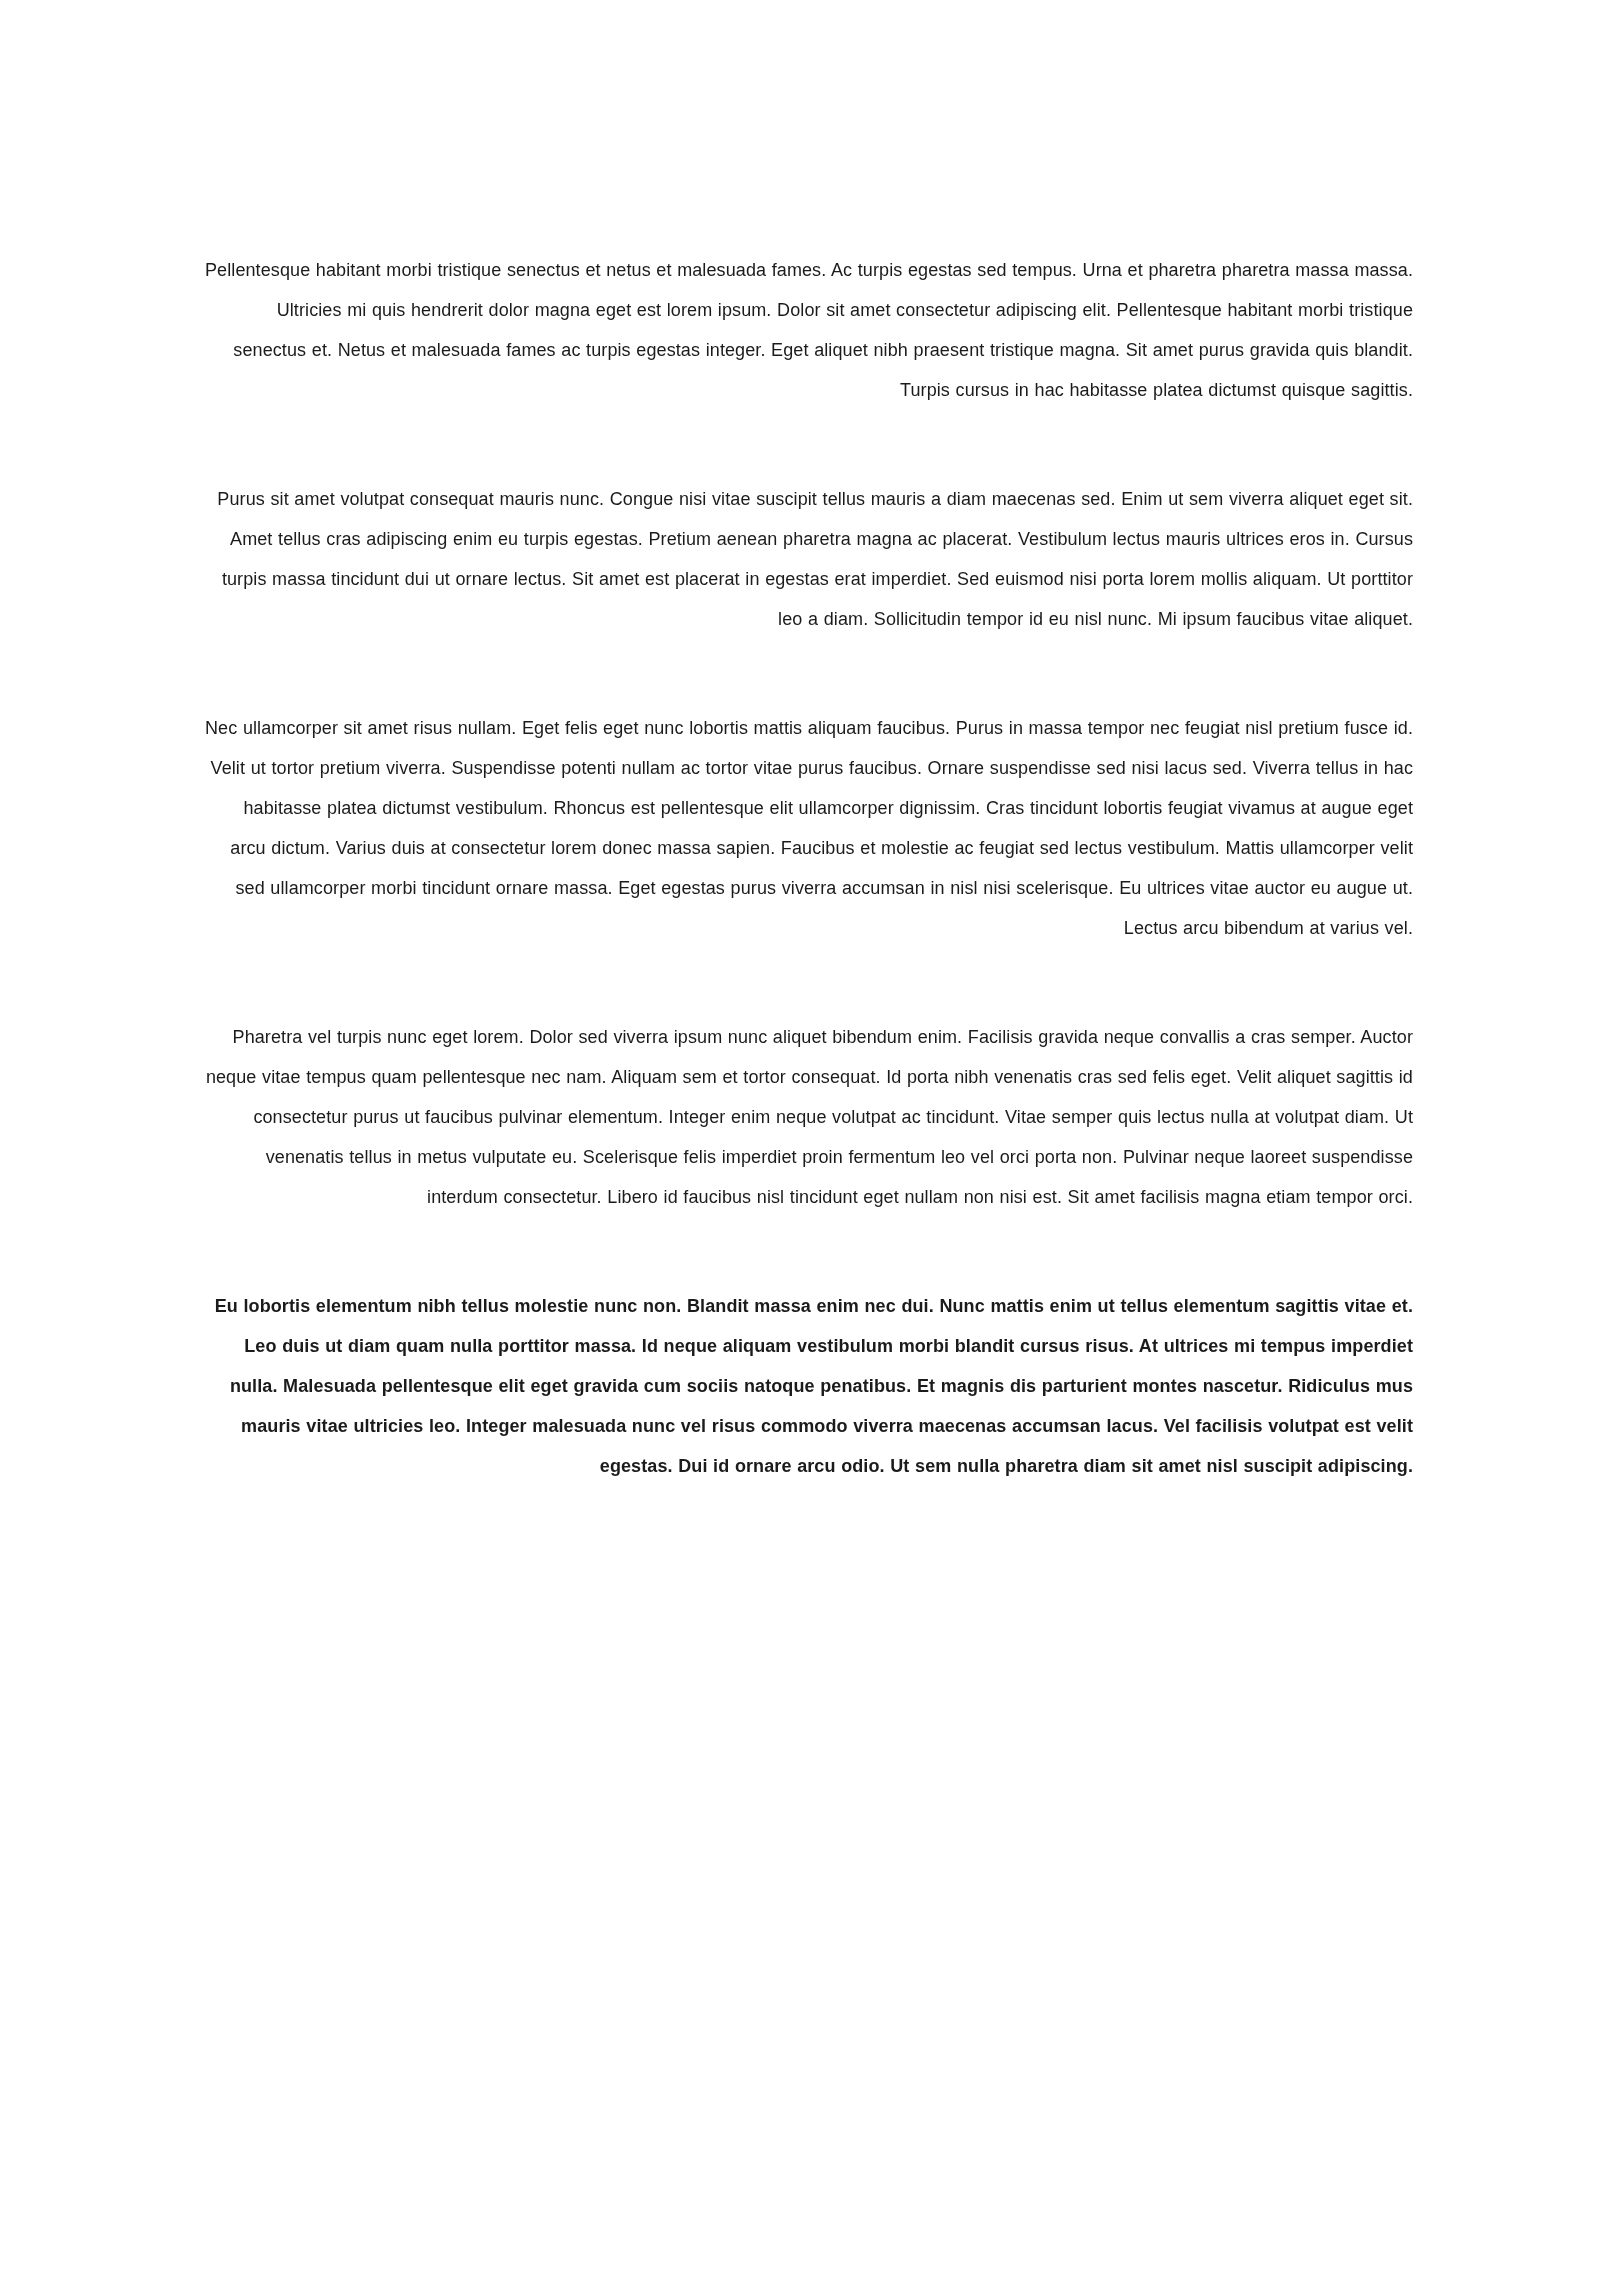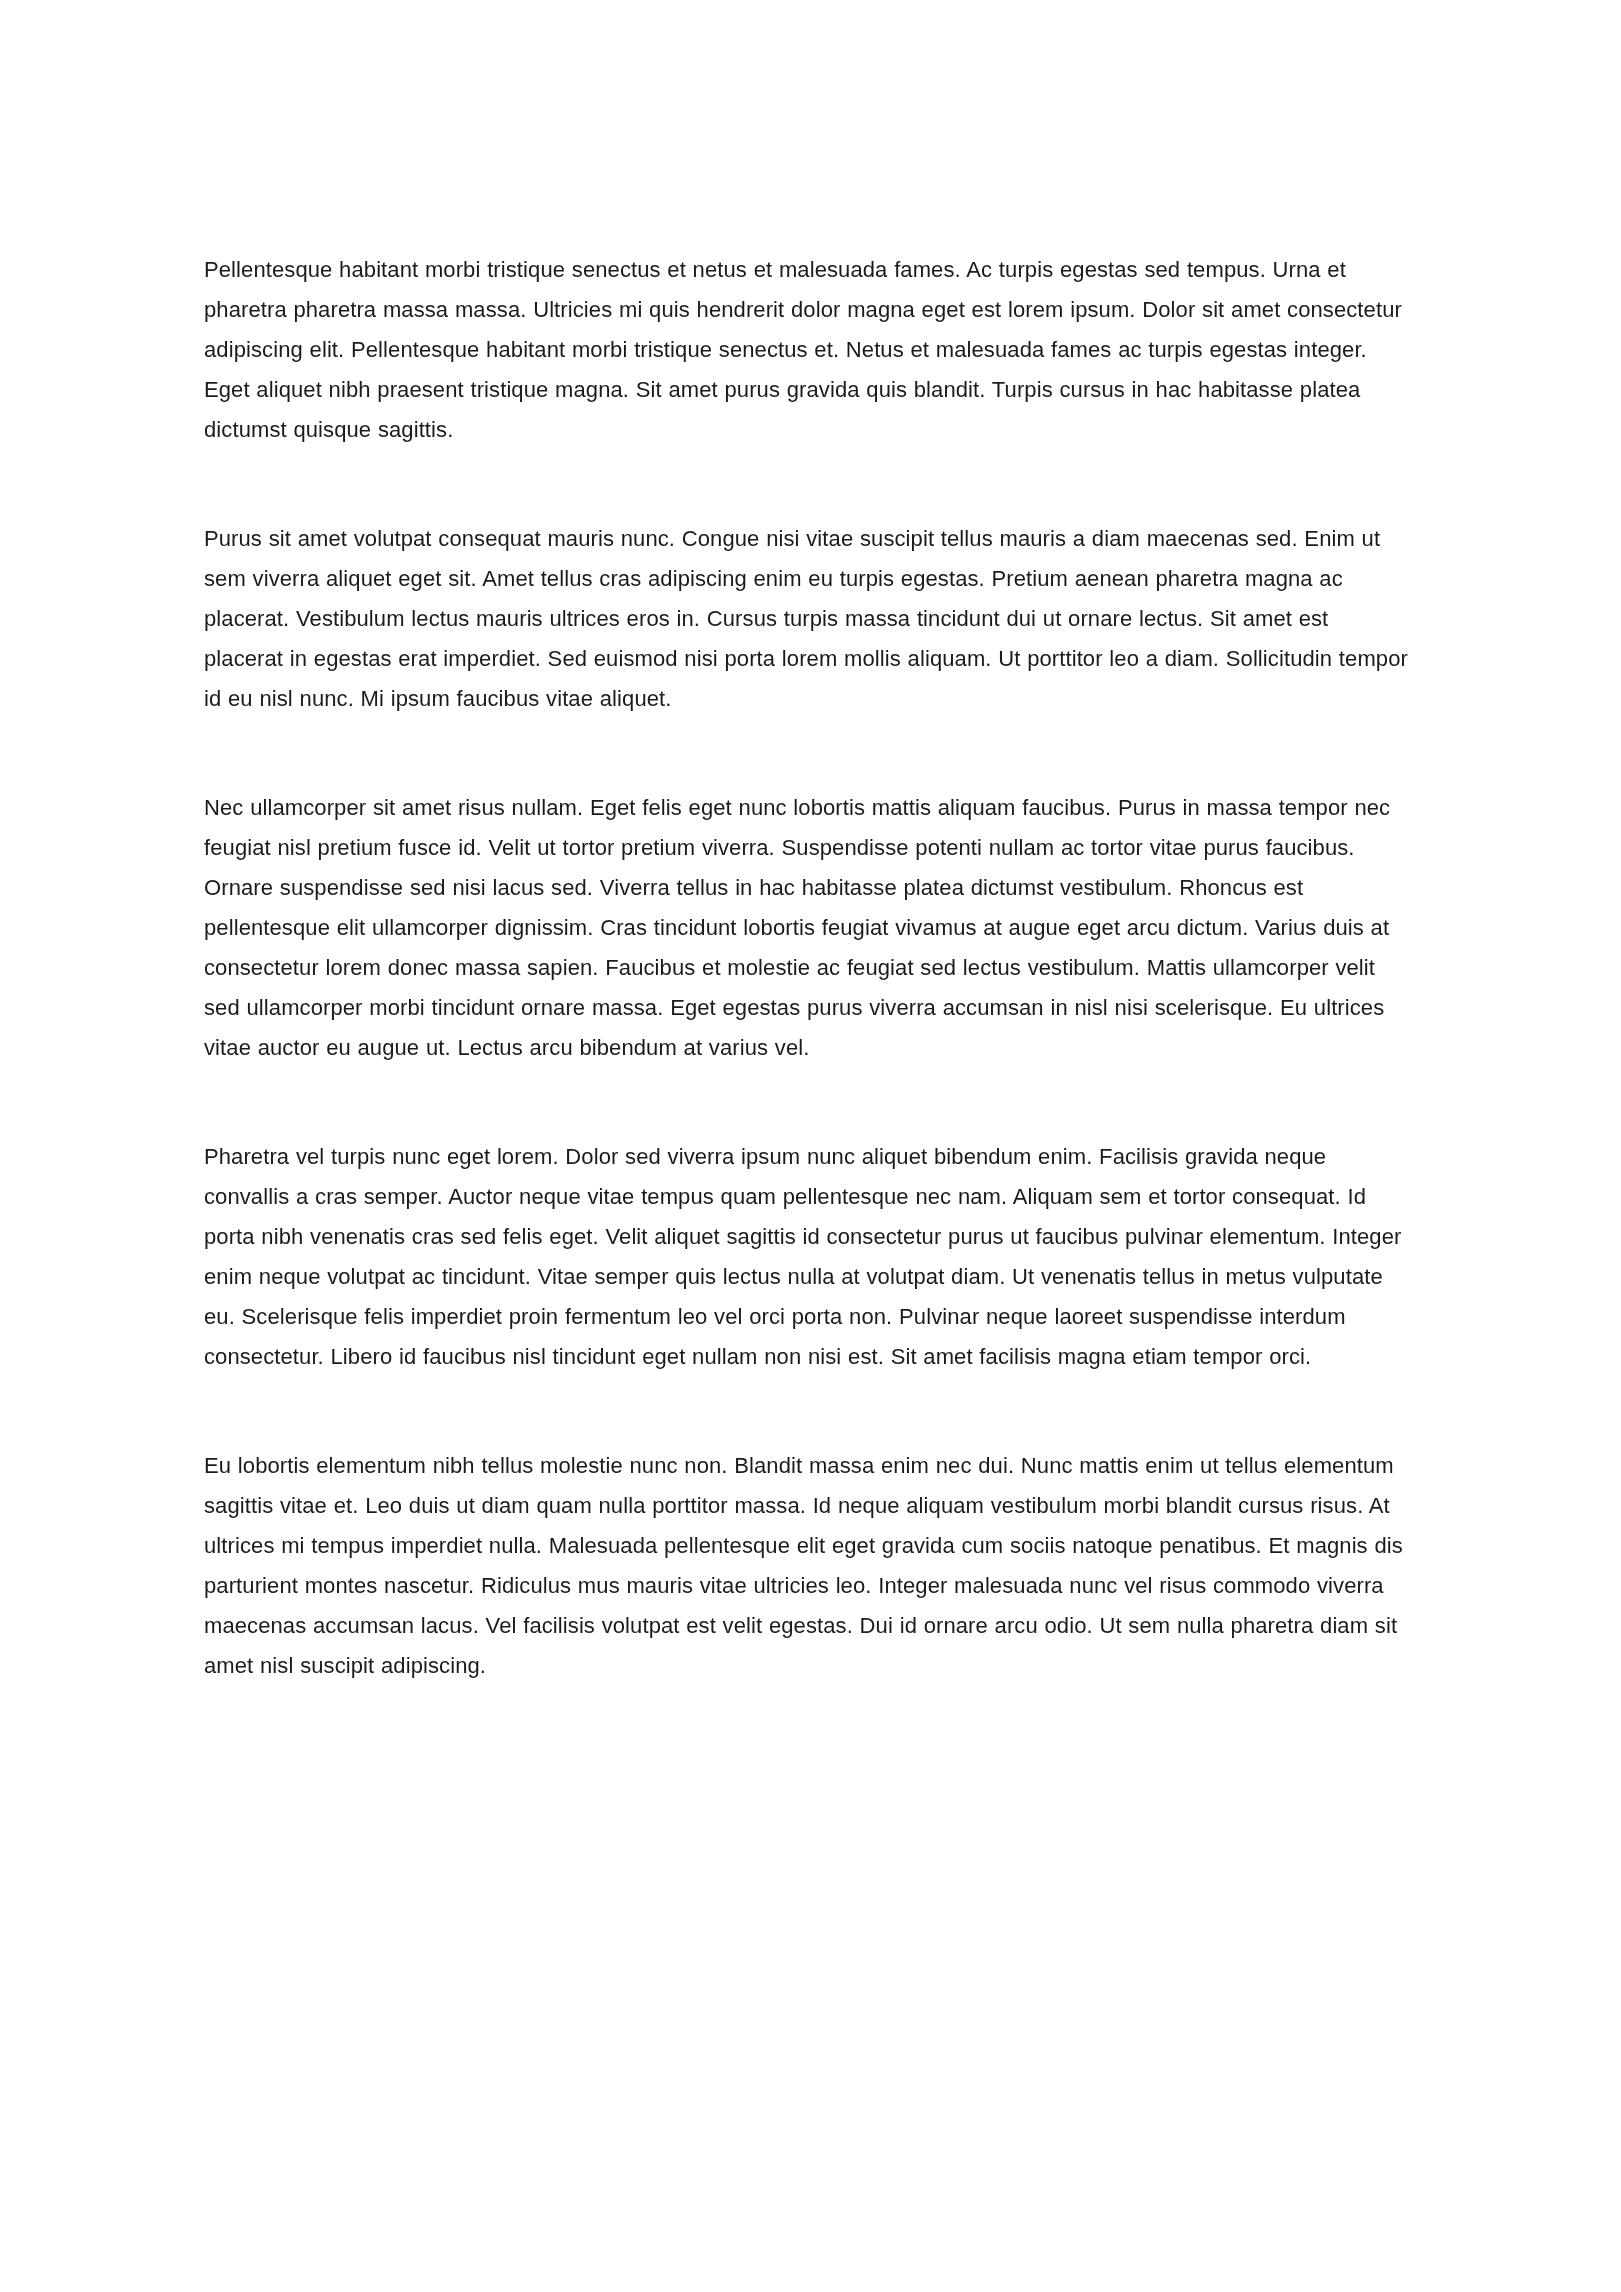--- a/index.html
+++ b/index.html
@@ -16,29 +16,30 @@
     font-family: "Liberation Sans", "DejaVu Sans", sans-serif;
   }
   .page-body {
     position: absolute;
     top: 250px;
     left: 200px;
     right: 208px;
   }
   .page-body p {
     margin: 0 0 69px 4px;
-    font-size: 22px;
+    font-size: 18px;
     line-height: 40px;
     color: #1b1b1b;
-    text-align: left;
+    text-align: right;
     letter-spacing: 0.1px;
     word-spacing: 0.5px;
   }
   .page-body p:last-child {
     margin-bottom: 0;
+    font-weight: bold;
   }
 </style>
 </head>
 <body>
 
 <div class="page">
   <div class="page-body">
     <p>Pellentesque habitant morbi tristique senectus et netus et malesuada fames. Ac turpis egestas sed tempus. Urna et pharetra pharetra massa massa. Ultricies mi quis hendrerit dolor magna eget est lorem ipsum. Dolor sit amet consectetur adipiscing elit. Pellentesque habitant morbi tristique senectus et. Netus et malesuada fames ac turpis egestas integer. Eget aliquet nibh praesent tristique magna. Sit amet purus gravida quis blandit. Turpis cursus in hac habitasse platea dictumst quisque sagittis.</p>
     <p>Purus sit amet volutpat consequat mauris nunc. Congue nisi vitae suscipit tellus mauris a diam maecenas sed. Enim ut sem viverra aliquet eget sit. Amet tellus cras adipiscing enim eu turpis egestas. Pretium aenean pharetra magna ac placerat. Vestibulum lectus mauris ultrices eros in. Cursus turpis massa tincidunt dui ut ornare lectus. Sit amet est placerat in egestas erat imperdiet. Sed euismod nisi porta lorem mollis aliquam. Ut porttitor leo a diam. Sollicitudin tempor id eu nisl nunc. Mi ipsum faucibus vitae aliquet.</p>
     <p>Nec ullamcorper sit amet risus nullam. Eget felis eget nunc lobortis mattis aliquam faucibus. Purus in massa tempor nec feugiat nisl pretium fusce id. Velit ut tortor pretium viverra. Suspendisse potenti nullam ac tortor vitae purus faucibus. Ornare suspendisse sed nisi lacus sed. Viverra tellus in hac habitasse platea dictumst vestibulum. Rhoncus est pellentesque elit ullamcorper dignissim. Cras tincidunt lobortis feugiat vivamus at augue eget arcu dictum. Varius duis at consectetur lorem donec massa sapien. Faucibus et molestie ac feugiat sed lectus vestibulum. Mattis ullamcorper velit sed ullamcorper morbi tincidunt ornare massa. Eget egestas purus viverra accumsan in nisl nisi scelerisque. Eu ultrices vitae auctor eu augue ut. Lectus arcu bibendum at varius vel.</p>

